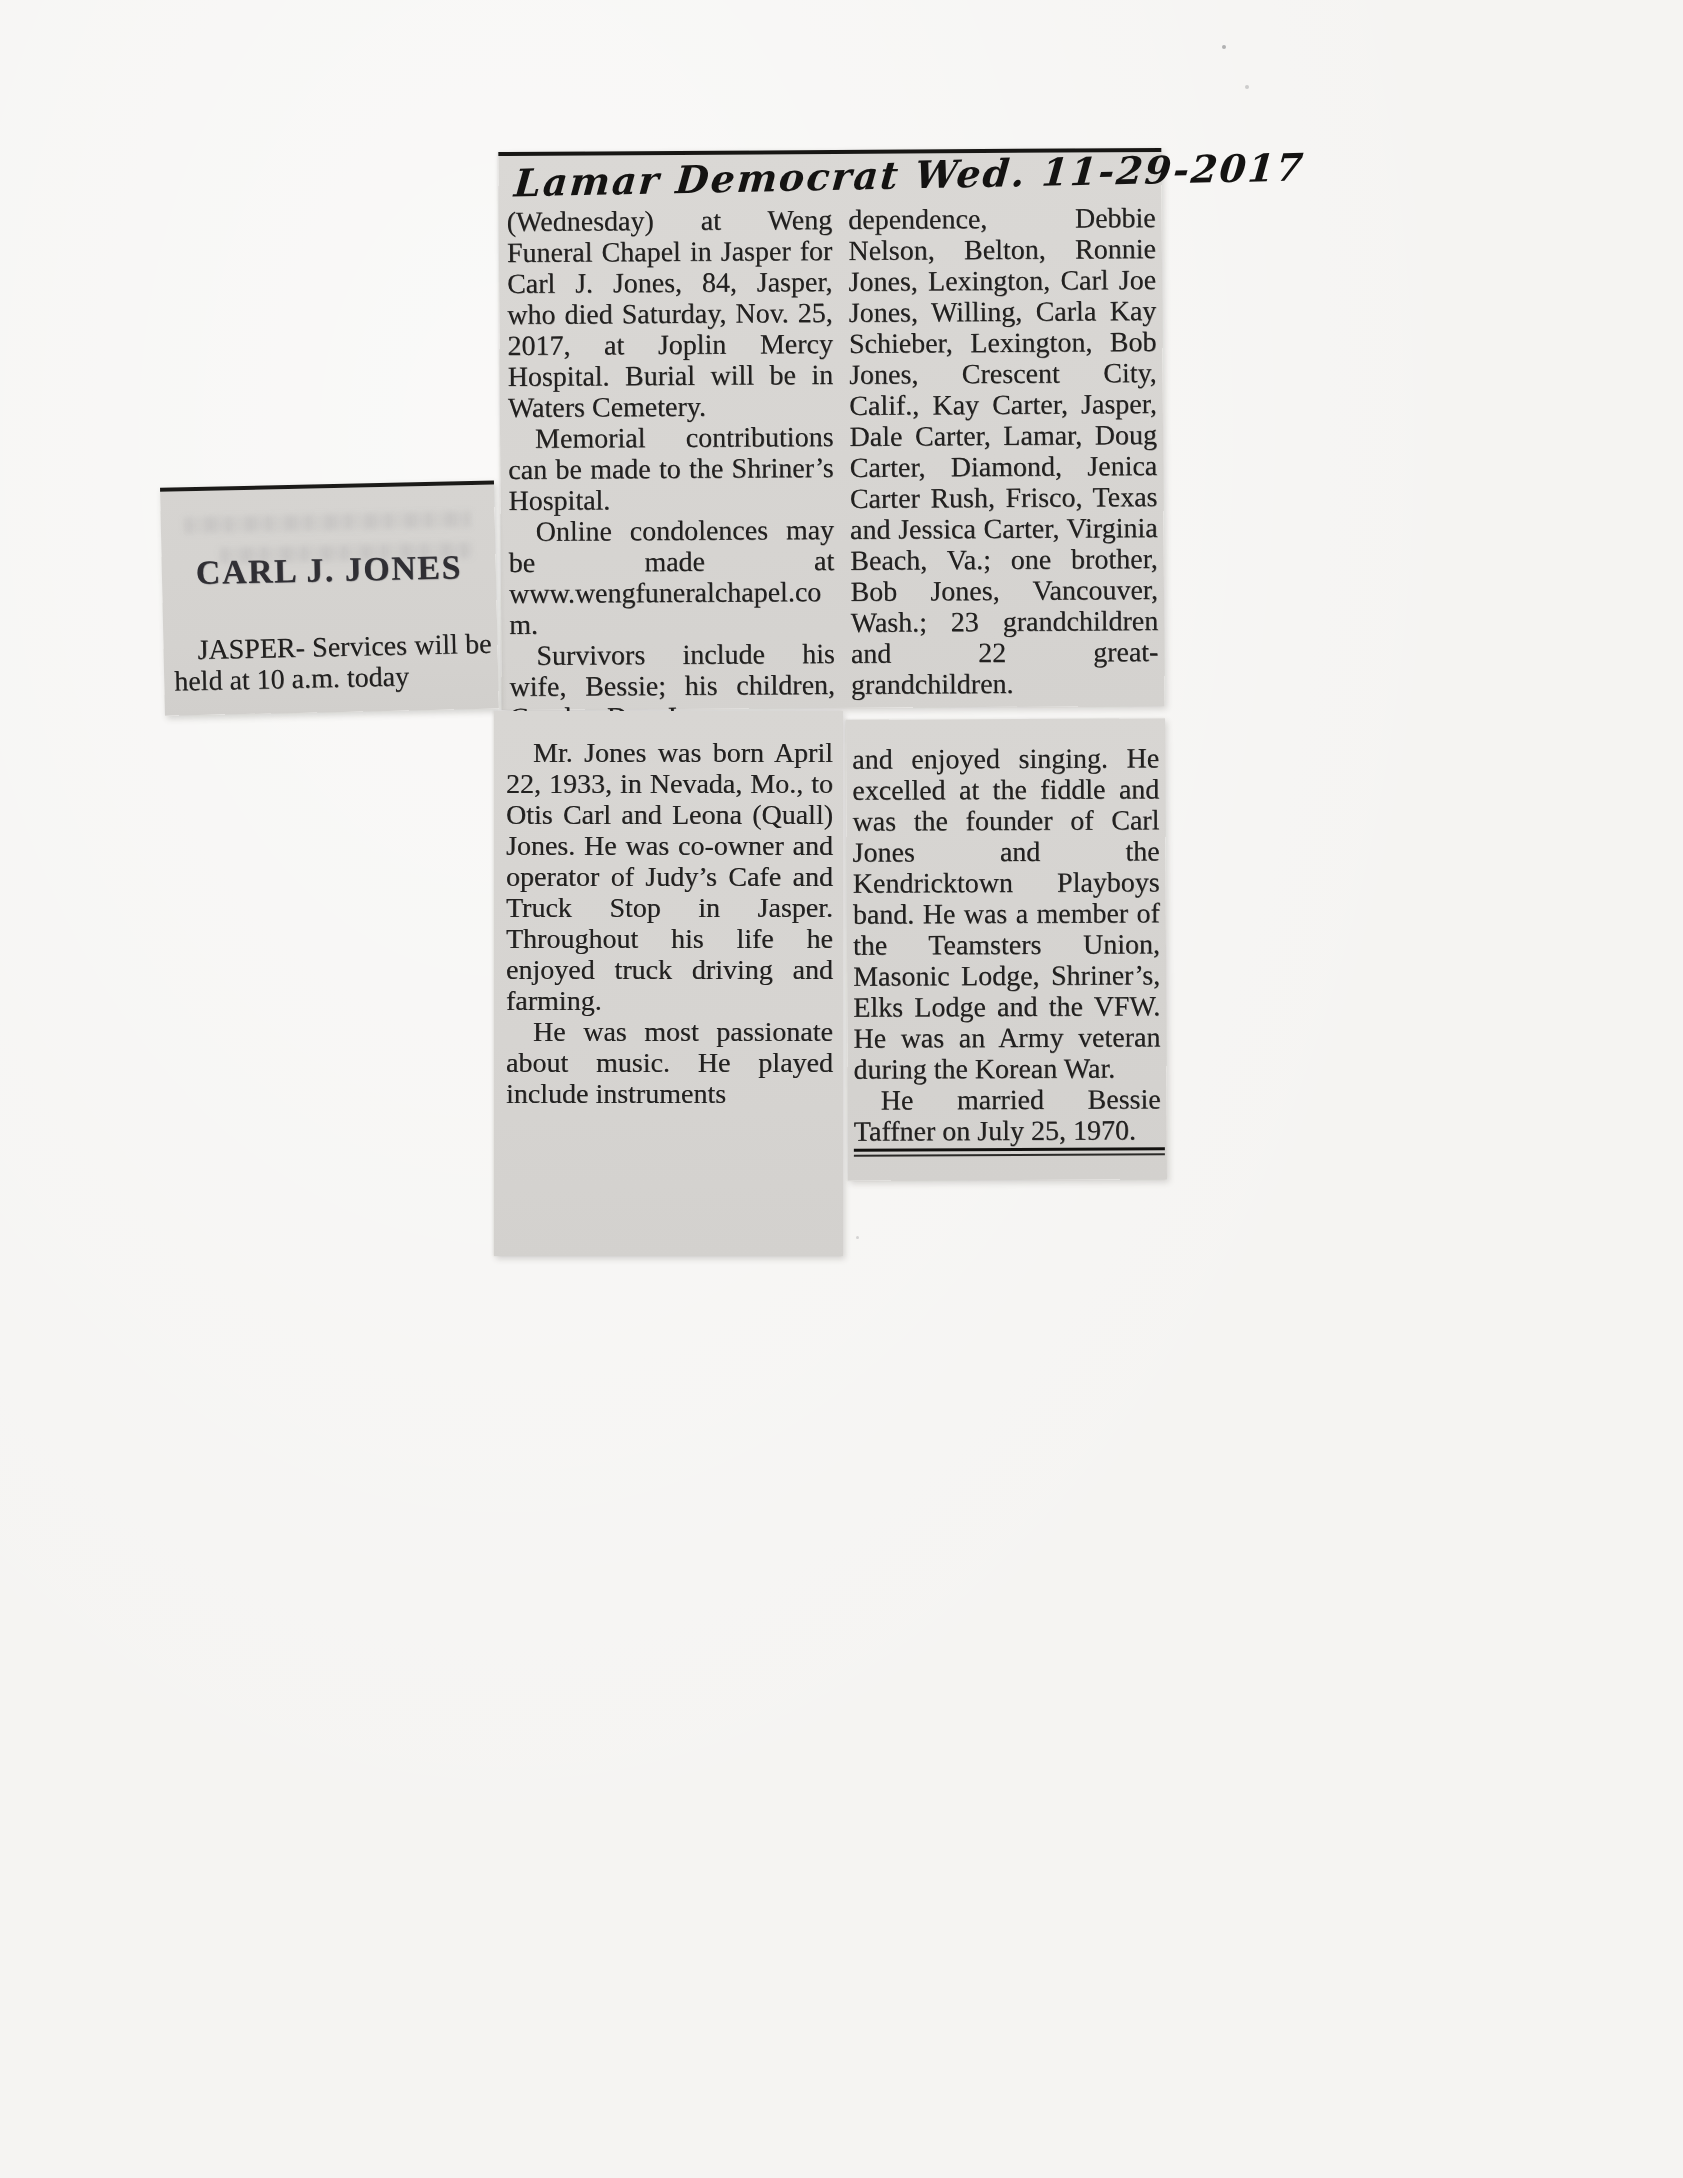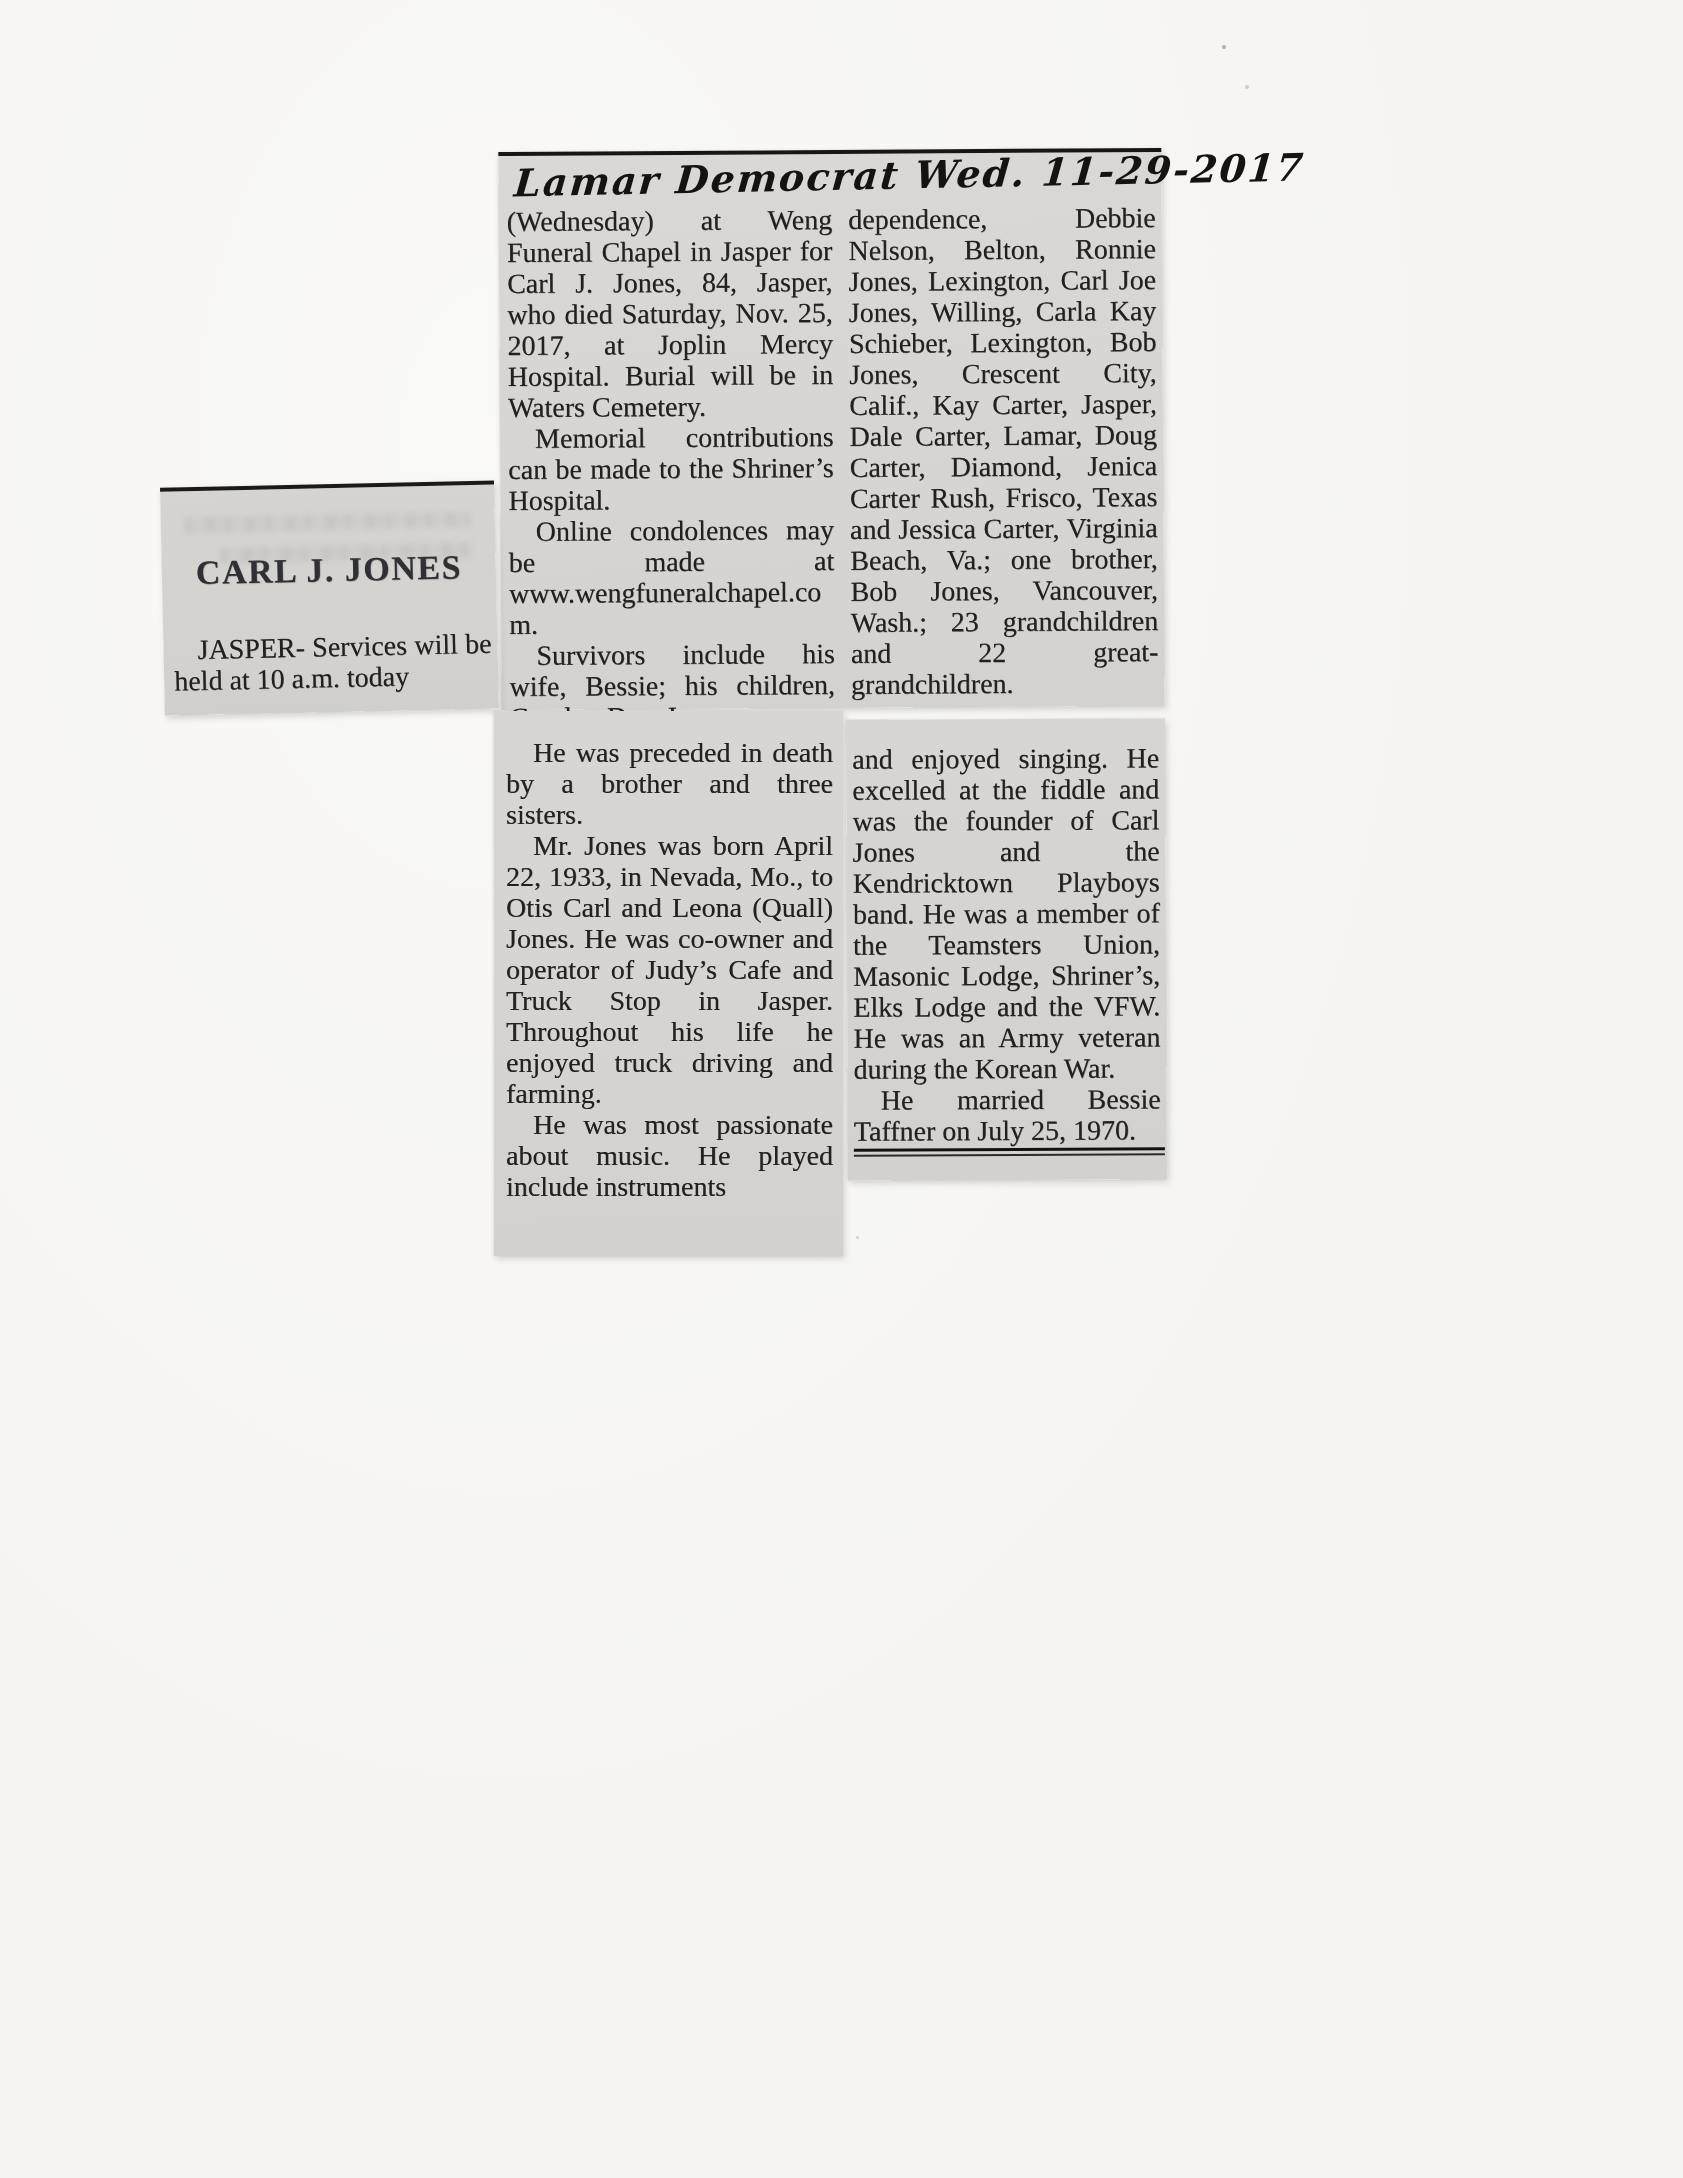--- a/index.html
+++ b/index.html
@@ -161,21 +161,20 @@
   </div>
 
   <div class="clip clip-left">
     <div class="ghost g1"></div>
     <div class="ghost g2"></div>
     <h1 class="obit-title">CARL J. JONES</h1>
     <p class="para lead">JASPER- Services will be held at 10 a.m. today</p>
   </div>
 
   <div class="clip clip-bottom-left">
-    <p class="para">He was preceded in death by a brother and three sisters.</p>
     <p class="para">Mr. Jones was born April 22, 1933, in Nevada, Mo., to Otis Carl and Leona (Quall) Jones. He was co-owner and operator of Judy’s Cafe and Truck Stop in Jasper. Throughout his life he enjoyed truck driving and farming.</p>
     <p class="para">He was most passionate about music. He played include instruments</p>
   </div>
 
   <div class="clip clip-bottom-right">
     <p class="para noindent">and enjoyed singing. He excelled at the fiddle and was the founder of Carl Jones and the Kendricktown Playboys band. He was a member of the Teamsters Union, Masonic Lodge, Shriner’s, Elks Lodge and the VFW. He was an Army veteran during the Korean War.</p>
     <p class="para">He married Bessie Taffner on July 25, 1970.</p>
     <div class="end-rule"></div>
   </div>
 

